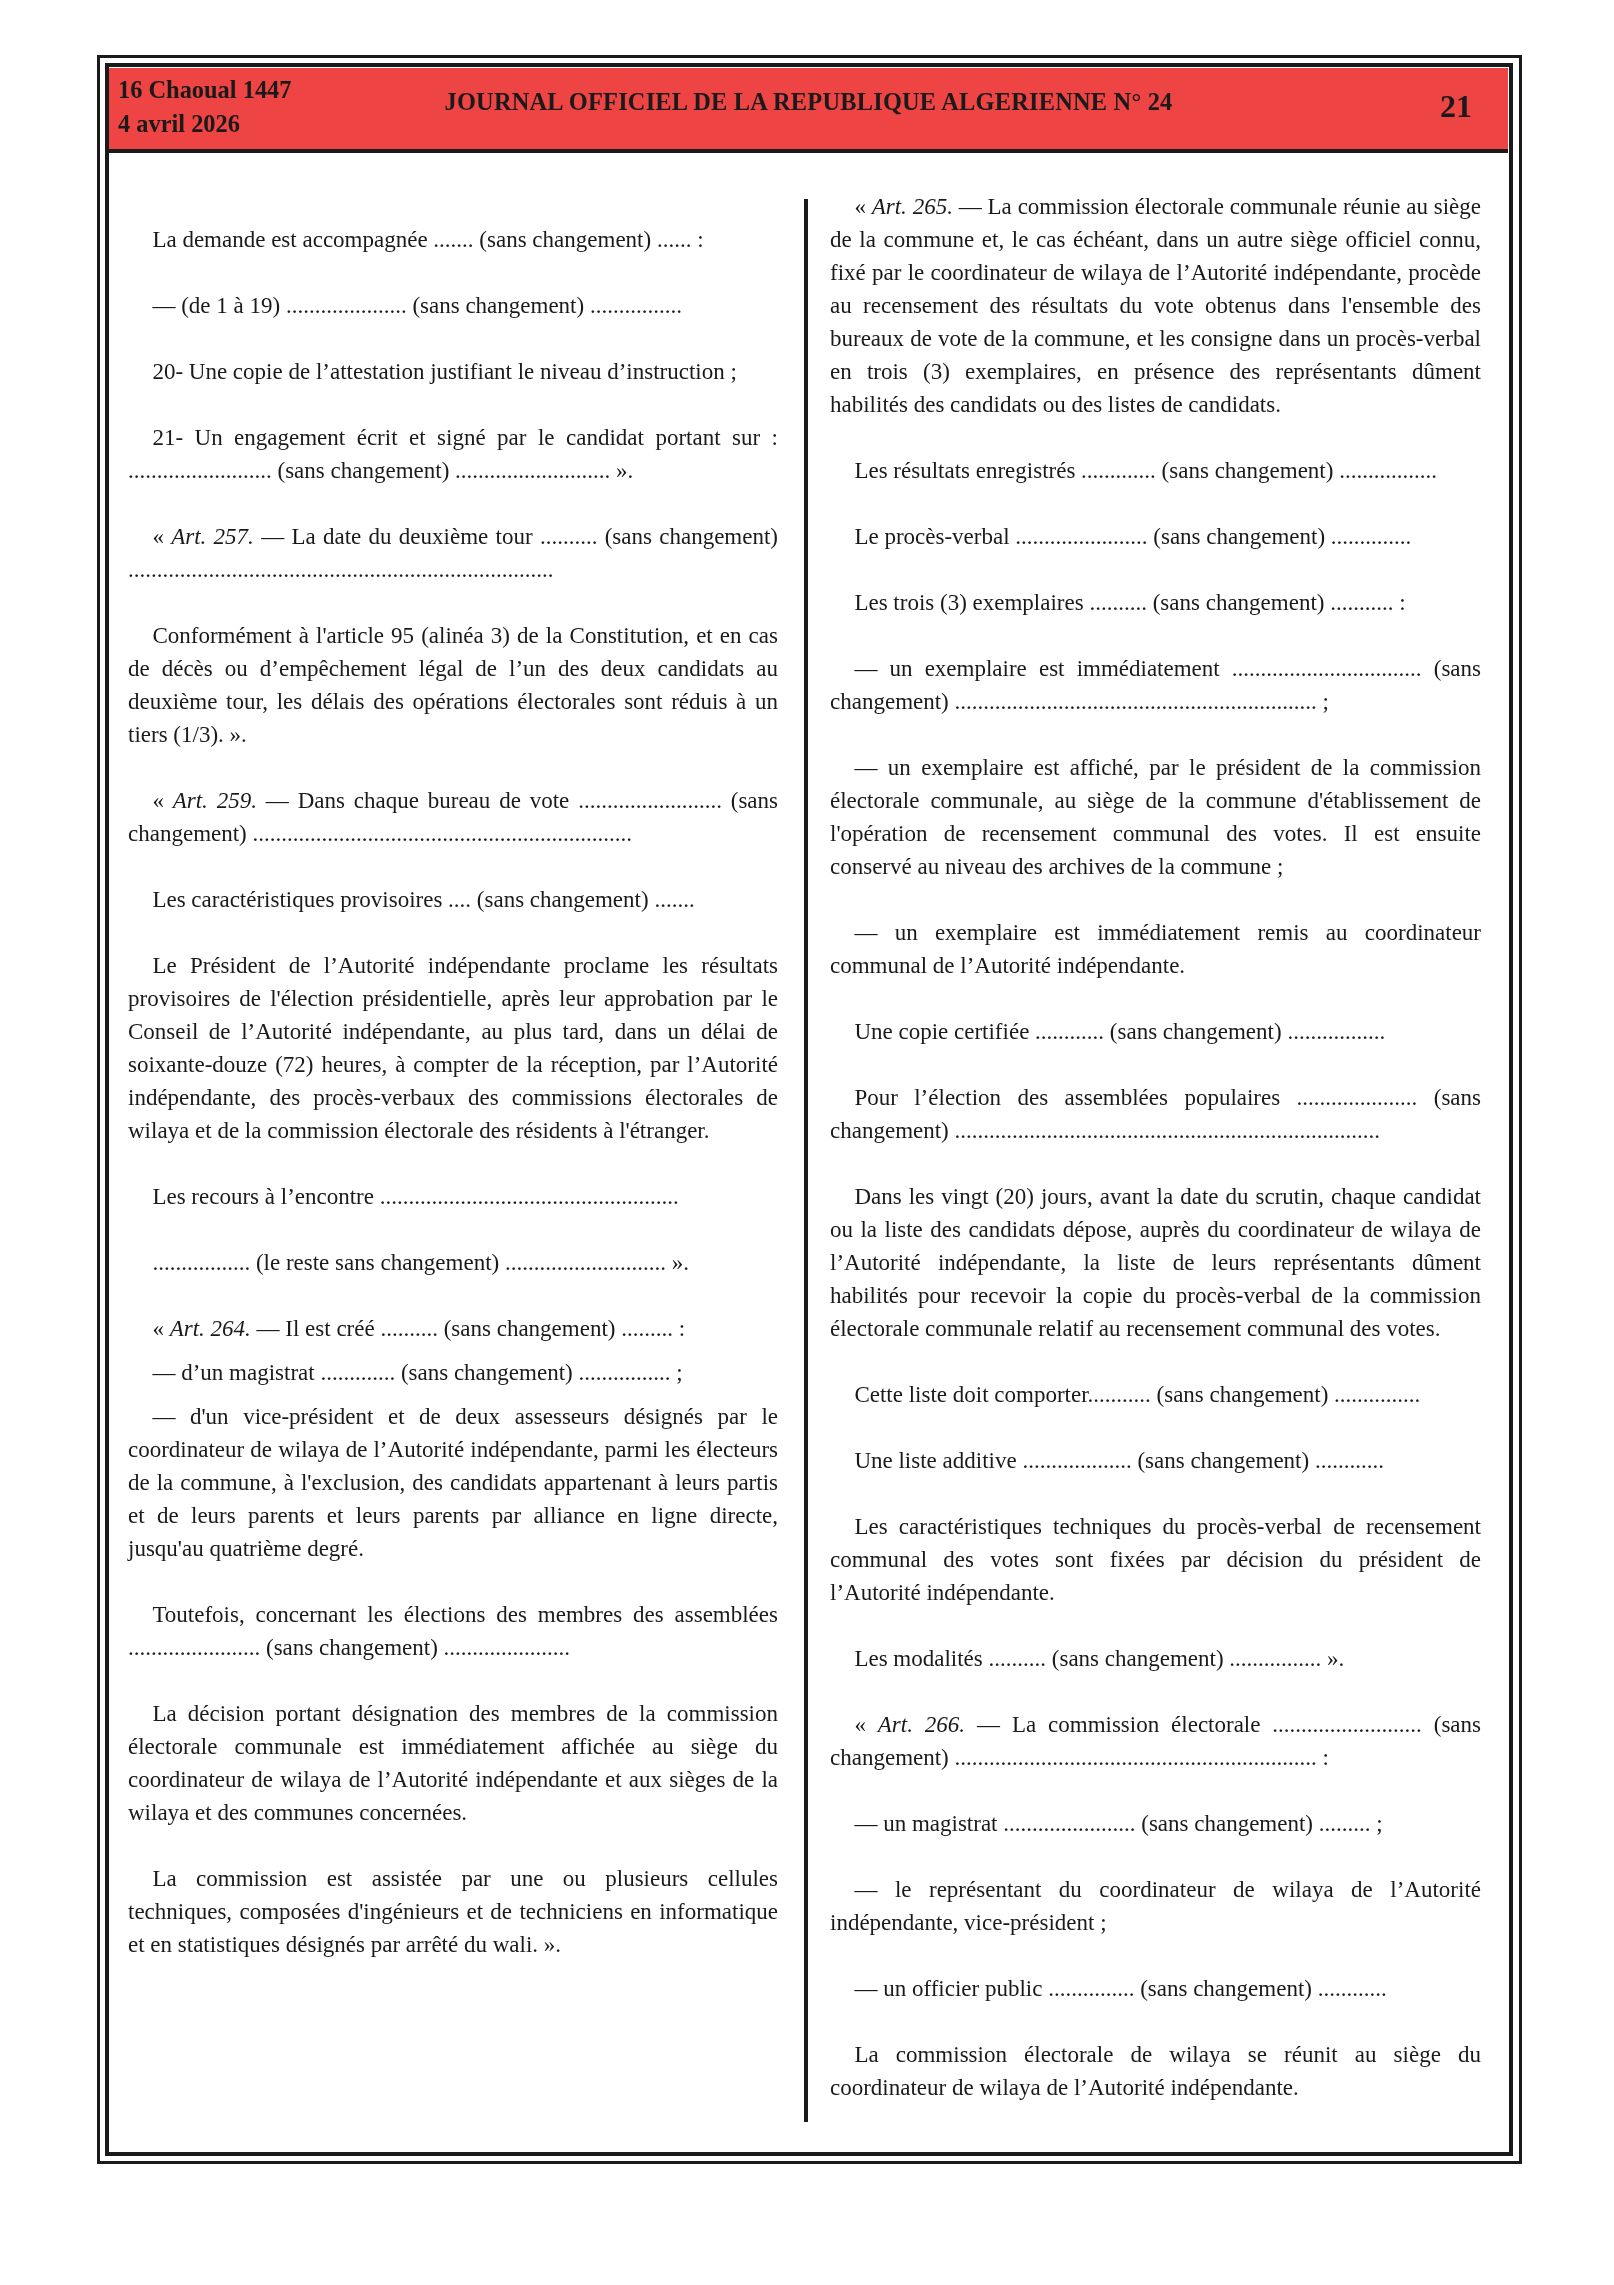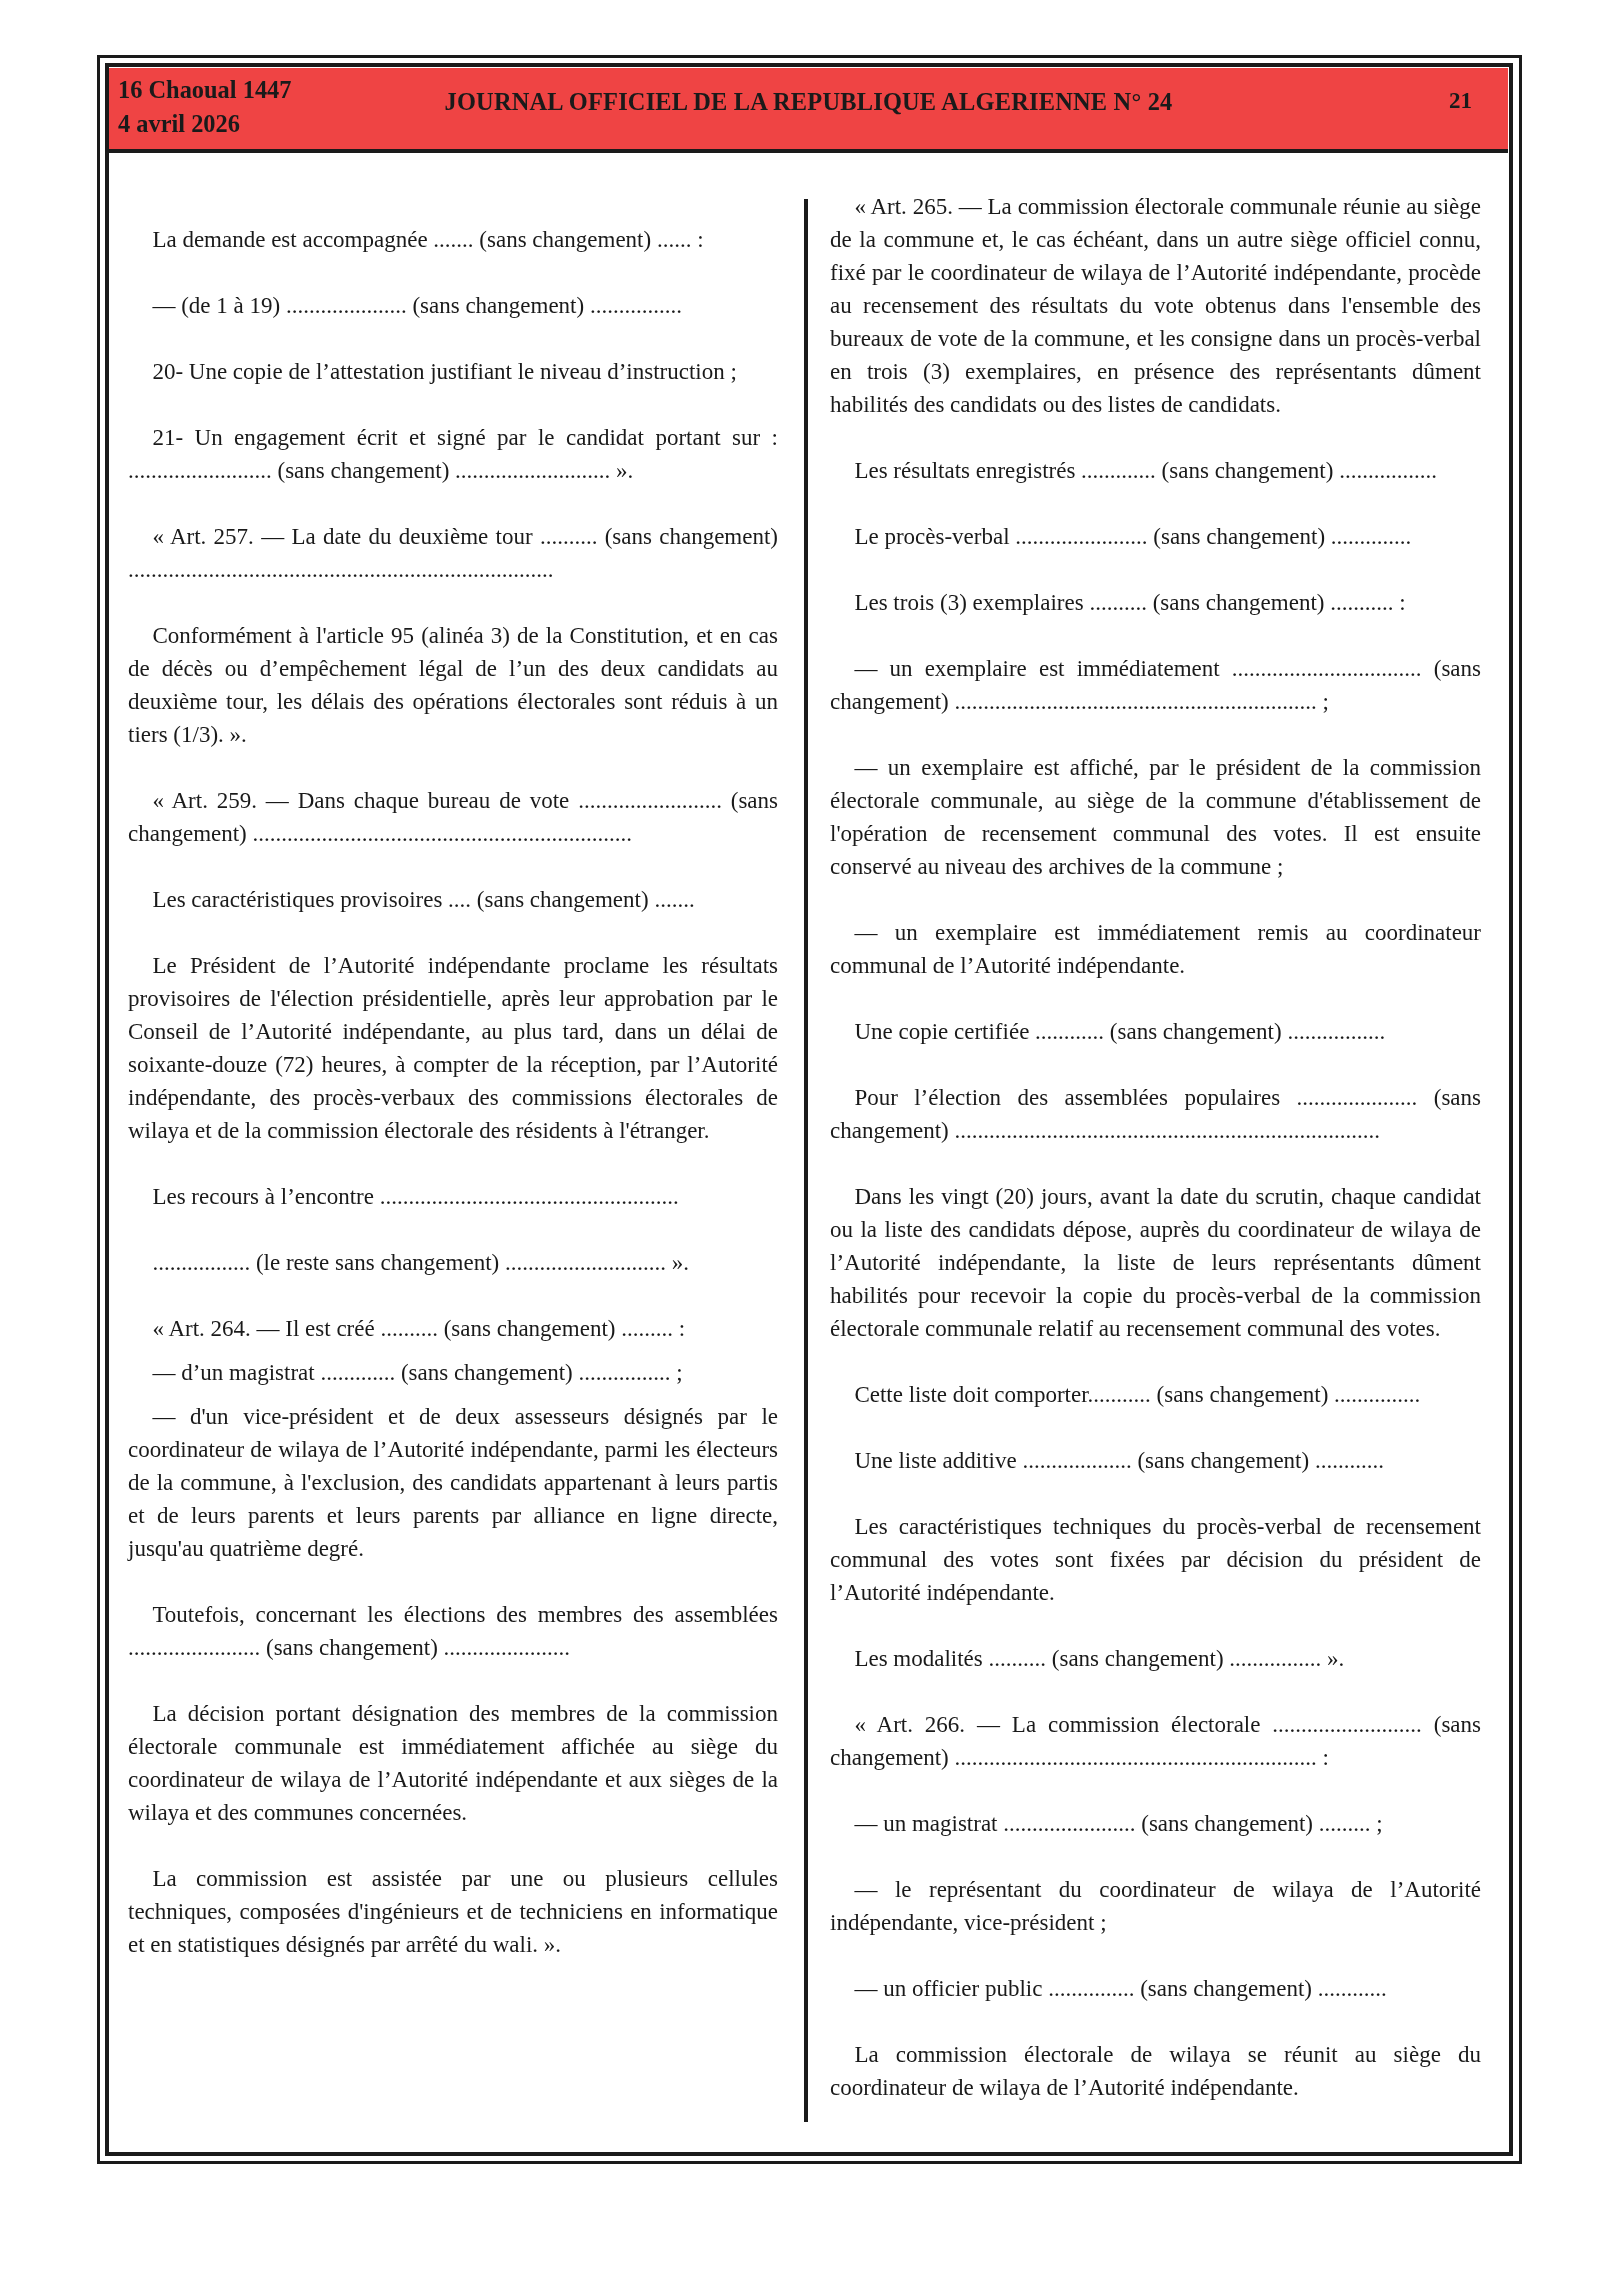--- a/index.html
+++ b/index.html
@@ -9,33 +9,33 @@
     .frame-outer { position: absolute; left: 97px; top: 55px; width: 1425px; height: 2109px;
                    border: 3.6px solid #1a1a1a; box-sizing: border-box; }
     .frame-inner { position: absolute; left: 105px; top: 63px; width: 1408px; height: 2093px;
                    border: 4.5px solid #1a1a1a; box-sizing: border-box; }
 
     .header { position: absolute; left: 109px; top: 68px; width: 1399px; height: 81px;
               background: #ef4444; border-bottom: 4.5px solid #1a1a1a; box-sizing: content-box; }
     .header-date { position: absolute; left: 9px; top: 5.4px; font-weight: bold; font-size: 24.4px; line-height: 34px; }
     .header-title { position: absolute; left: 0; right: 0; top: 20px; text-align: center; font-weight: bold;
                     font-size: 24.4px; letter-spacing: 0.2px; }
-    .header-page { position: absolute; right: 36px; top: 20px; font-weight: bold; font-size: 23px; }
+    .header-page { position: absolute; right: 36px; top: 20px; font-weight: bold; font-size: 32px; }
 
     .divider { position: absolute; left: 804px; top: 199px; width: 3.6px; height: 1923px; background: #1a1a1a; }
 
     .col { position: absolute; top: 190px; width: 650px; font-size: 23px; line-height: 33px; text-align: justify; }
     .col-left { left: 128px; }
     .col-right { left: 830px; width: 651px; }
 
     .col p { margin: 0; text-indent: 24.4px; }
     .col p.gap-s { margin-top: 33px; }
     .col p.tight { margin-top: 11px; }
 
-    .art { }
+    .art { font-style: italic; }
   </style>
 </head>
 <body>
 
 <div class="frame-outer"></div>
 <div class="frame-inner"></div>
 
 <div class="header">
   <div class="header-date">
     <div>16 Chaoual 1447</div>

